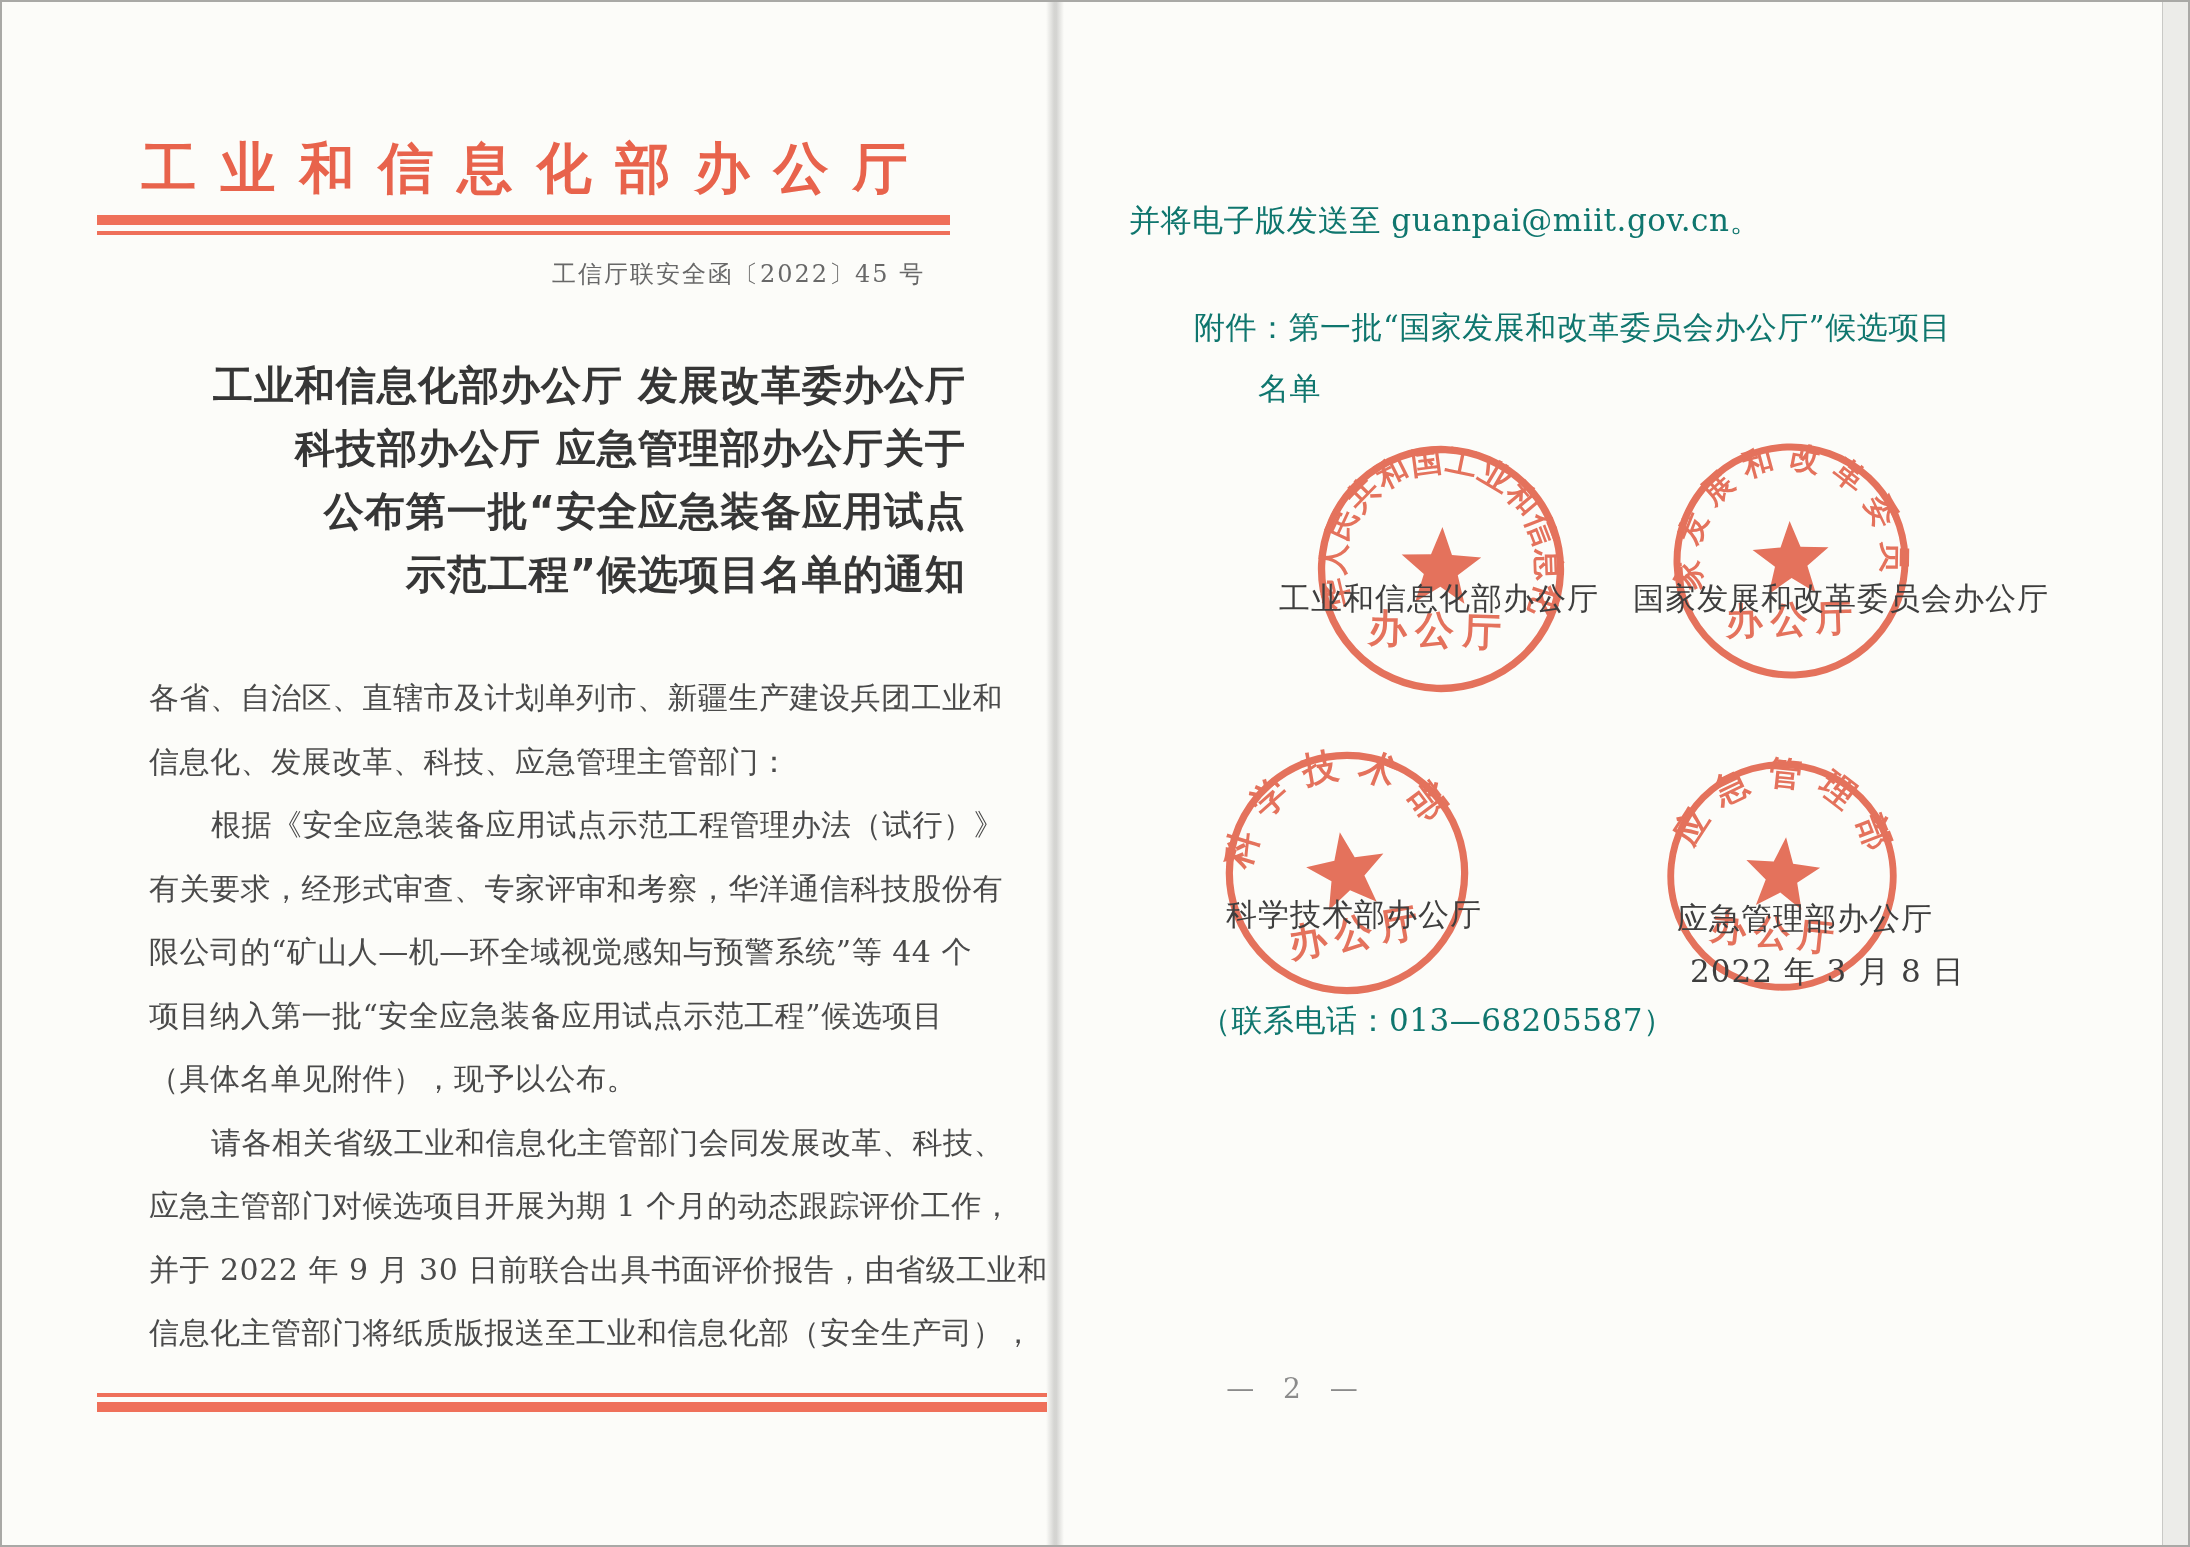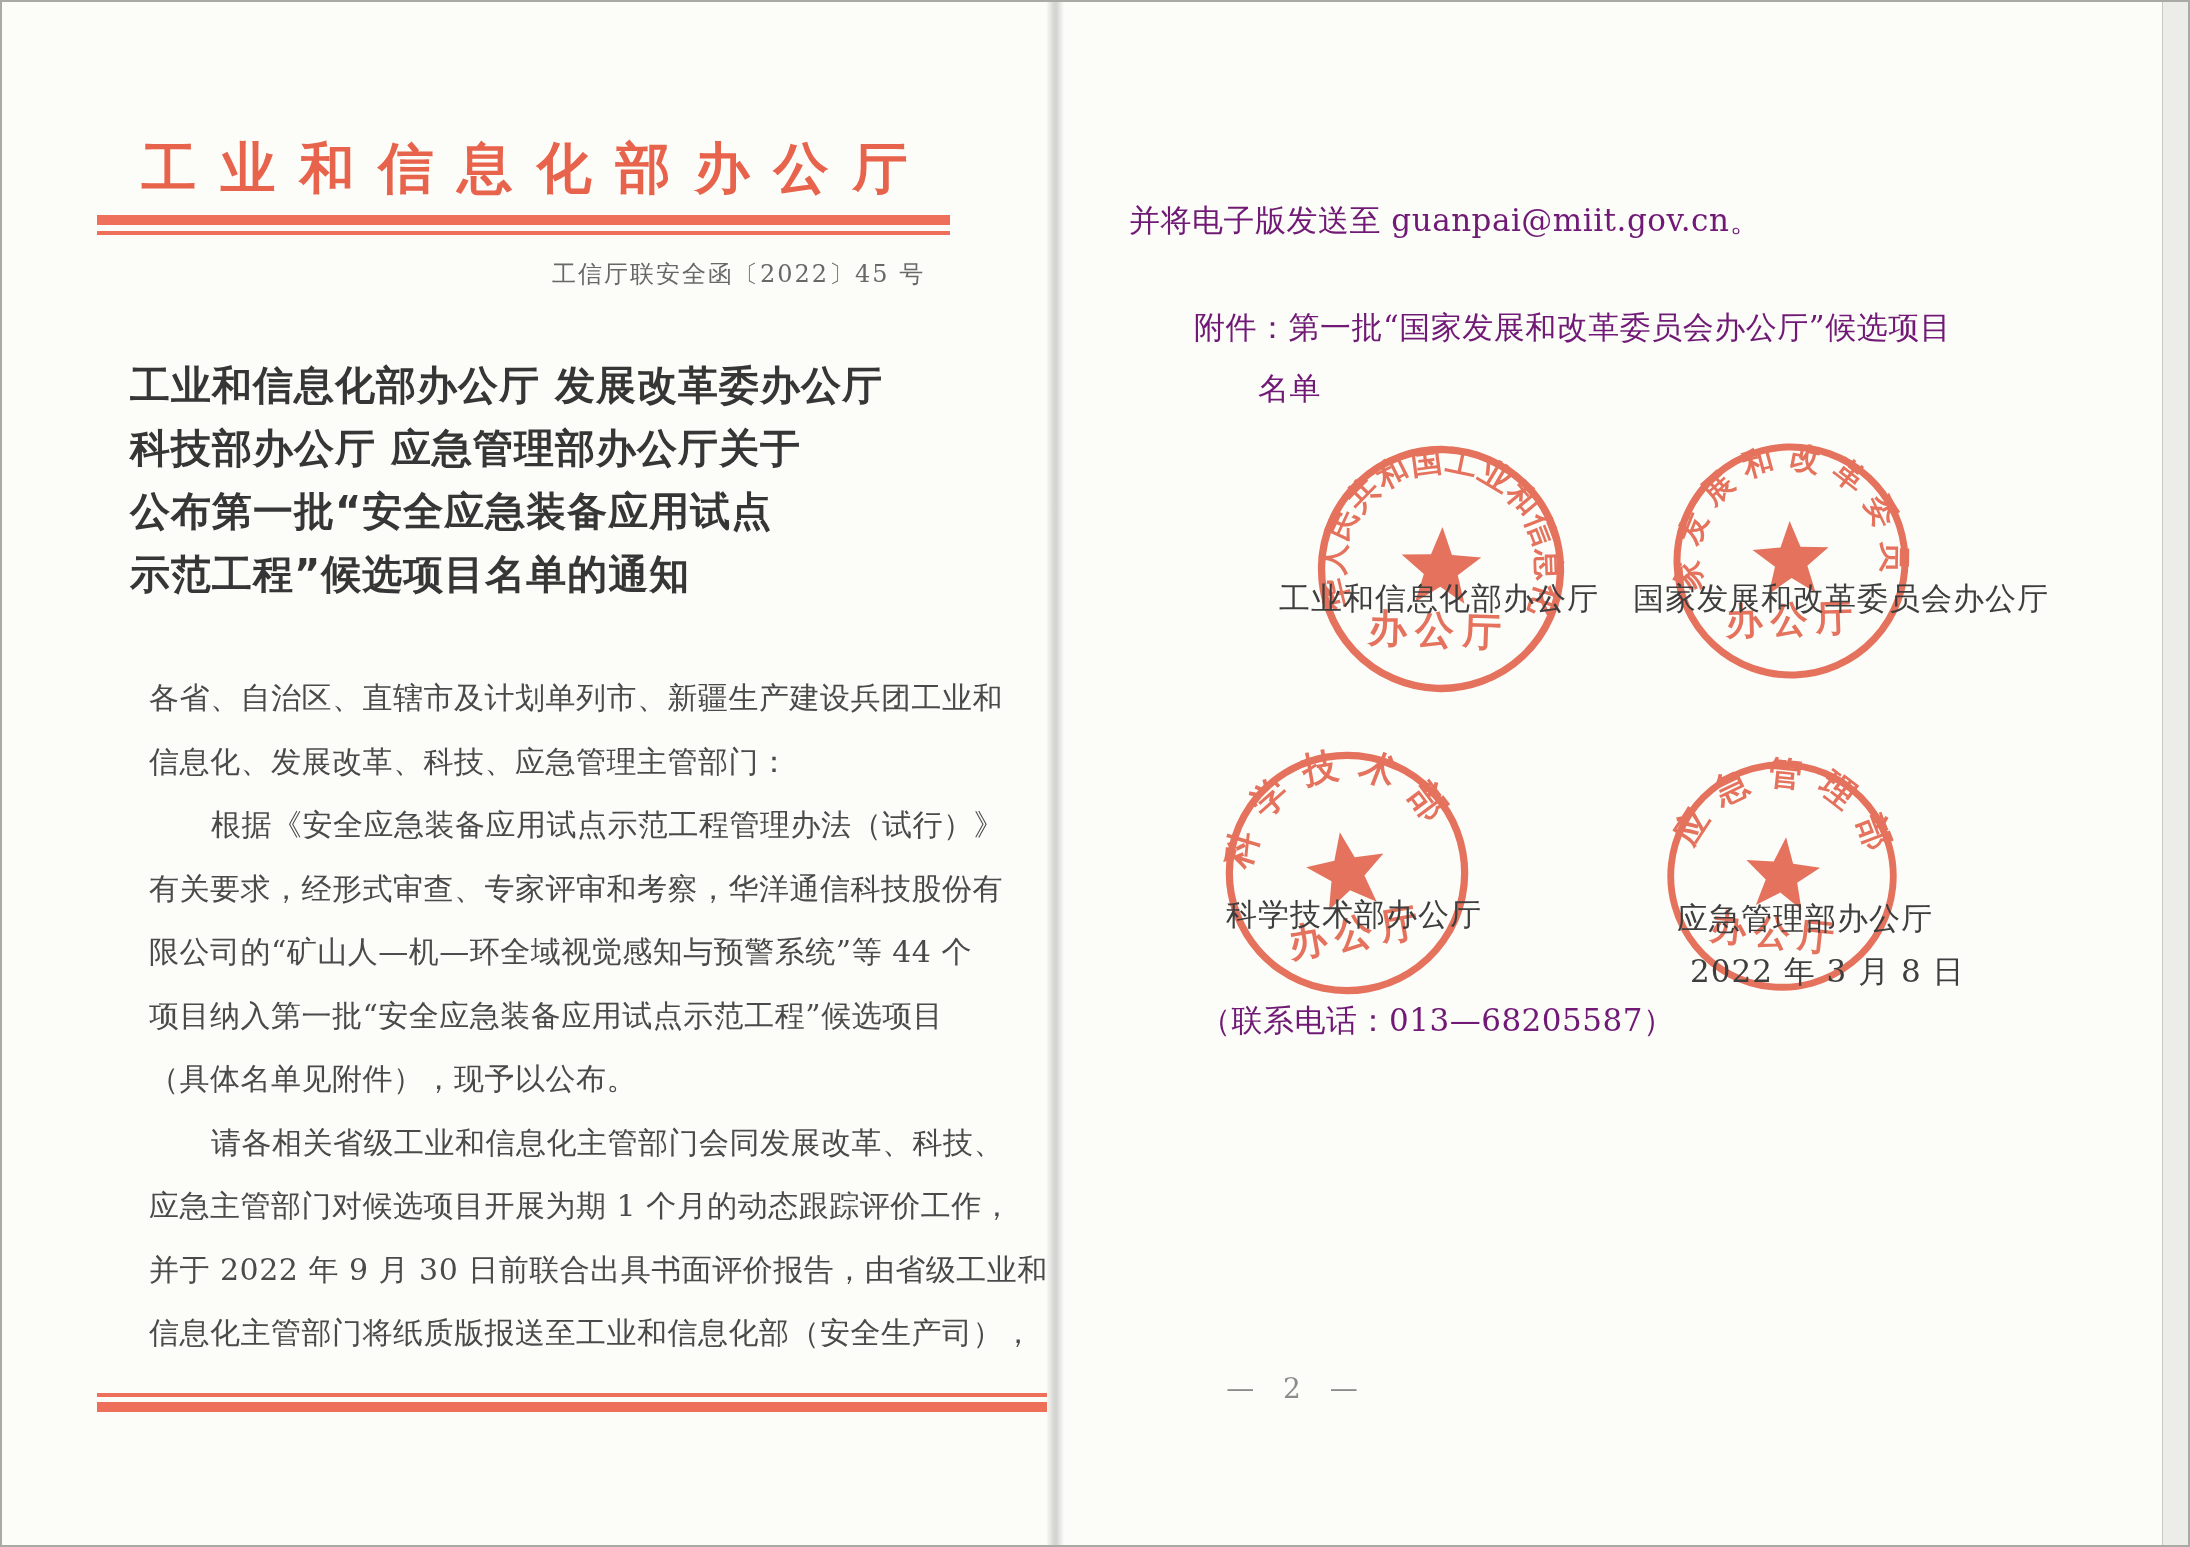--- a/index.html
+++ b/index.html
@@ -17,38 +17,38 @@
     font-size:55px;font-weight:bold;letter-spacing:24px;padding-left:24px;
     color:#e8634c;font-family:"DejaVu Serif","Liberation Serif",serif;
   }
   .rule{background:#ef705a;}
   .rule-top-thick{left:95px;top:213px;width:853px;height:10px;}
   .rule-top-thin{left:95px;top:229px;width:853px;height:4px;}
   .rule-bot-thin{left:95px;top:1391px;width:950px;height:4px;}
   .rule-bot-thick{left:95px;top:1400px;width:950px;height:10px;}
   .doc-number{left:550px;top:256px;font-size:24px;letter-spacing:2px;color:#686868;}
   .doc-title{
-    left:128px;top:352px;width:836px;text-align:left;
+    left:128px;top:352px;width:836px;text-align:right;
     font-size:40px;font-weight:bold;line-height:63px;letter-spacing:1px;color:#363636;
     font-family:"DejaVu Sans","Liberation Sans",sans-serif;white-space:nowrap;
   }
   .body-block{
     left:147px;top:664px;width:840px;
     font-size:30px;line-height:63.5px;color:#4a4a4a;letter-spacing:.5px;
   }
   .body-block div{white-space:nowrap;}
   .body-block .indent{padding-left:62px;}
   
   .seam{
     left:1044px;top:0;width:18px;height:1547px;
     background:linear-gradient(90deg,rgba(110,110,108,0) 0%,rgba(110,110,108,.28) 45%,rgba(110,110,108,.28) 58%,rgba(110,110,108,0) 100%);
   }
   .right-edge{right:0;top:0;width:26px;height:1547px;background:#ecece9;border-left:1px solid #c9c9c6;}
   
-  .p2-line{font-size:31px;color:#701a75;letter-spacing:.5px;}
+  .p2-line{font-size:31px;color:#0f766e;letter-spacing:.5px;}
   .stamp{position:absolute;opacity:.8;}
   .seal-ring{fill:none;stroke:#df5036;stroke-width:7px;}
   .seal-star{fill:#df5036;}
   .seal-text{fill:#df5036;font-weight:bold;font-family:"DejaVu Sans","Liberation Sans",sans-serif;}
   .ring14{font-size:30px;letter-spacing:1px;}
   .ring10{font-size:31px;letter-spacing:12px;}
   .ring5{font-size:35px;letter-spacing:16px;}
   .seal-bottom{font-size:37px;letter-spacing:8px;text-anchor:middle;}
   .seal-label{font-size:31px;color:#3e3e3e;letter-spacing:1px;z-index:5;}
   .footer-page-num{font-size:28px;color:#8b8b8b;letter-spacing:10px;}

